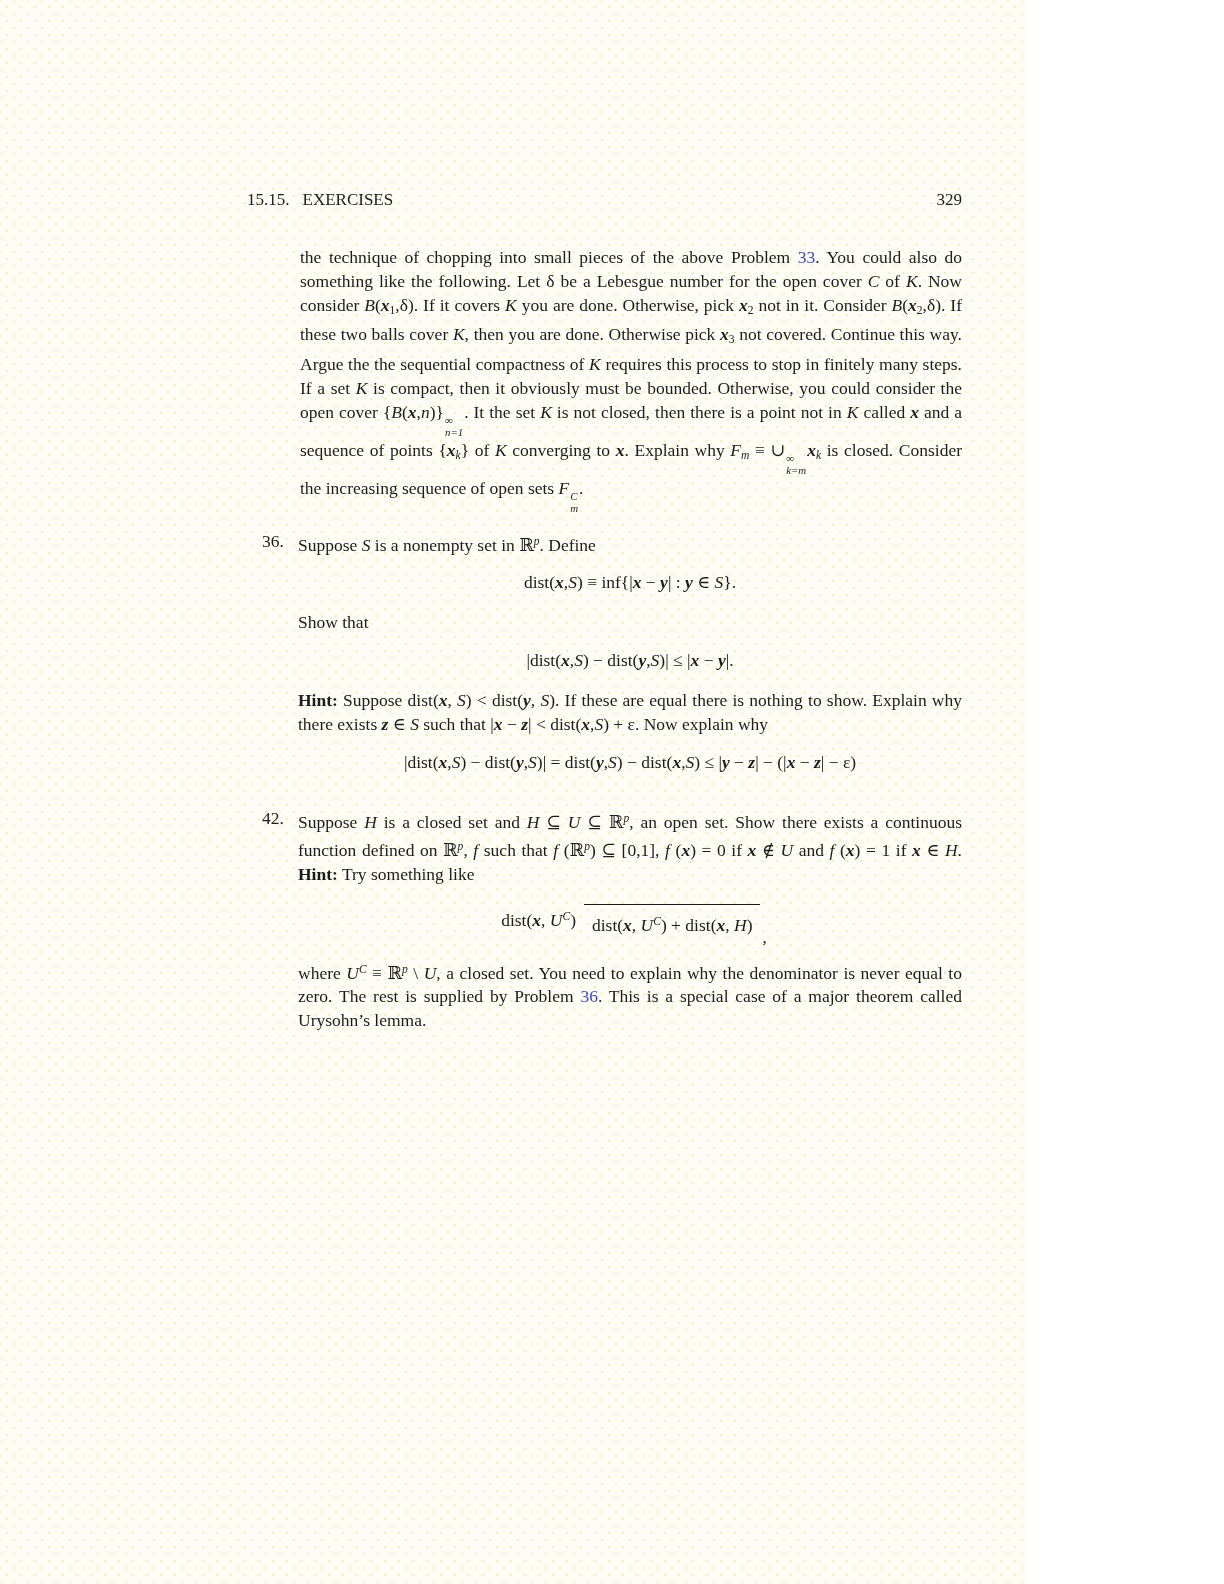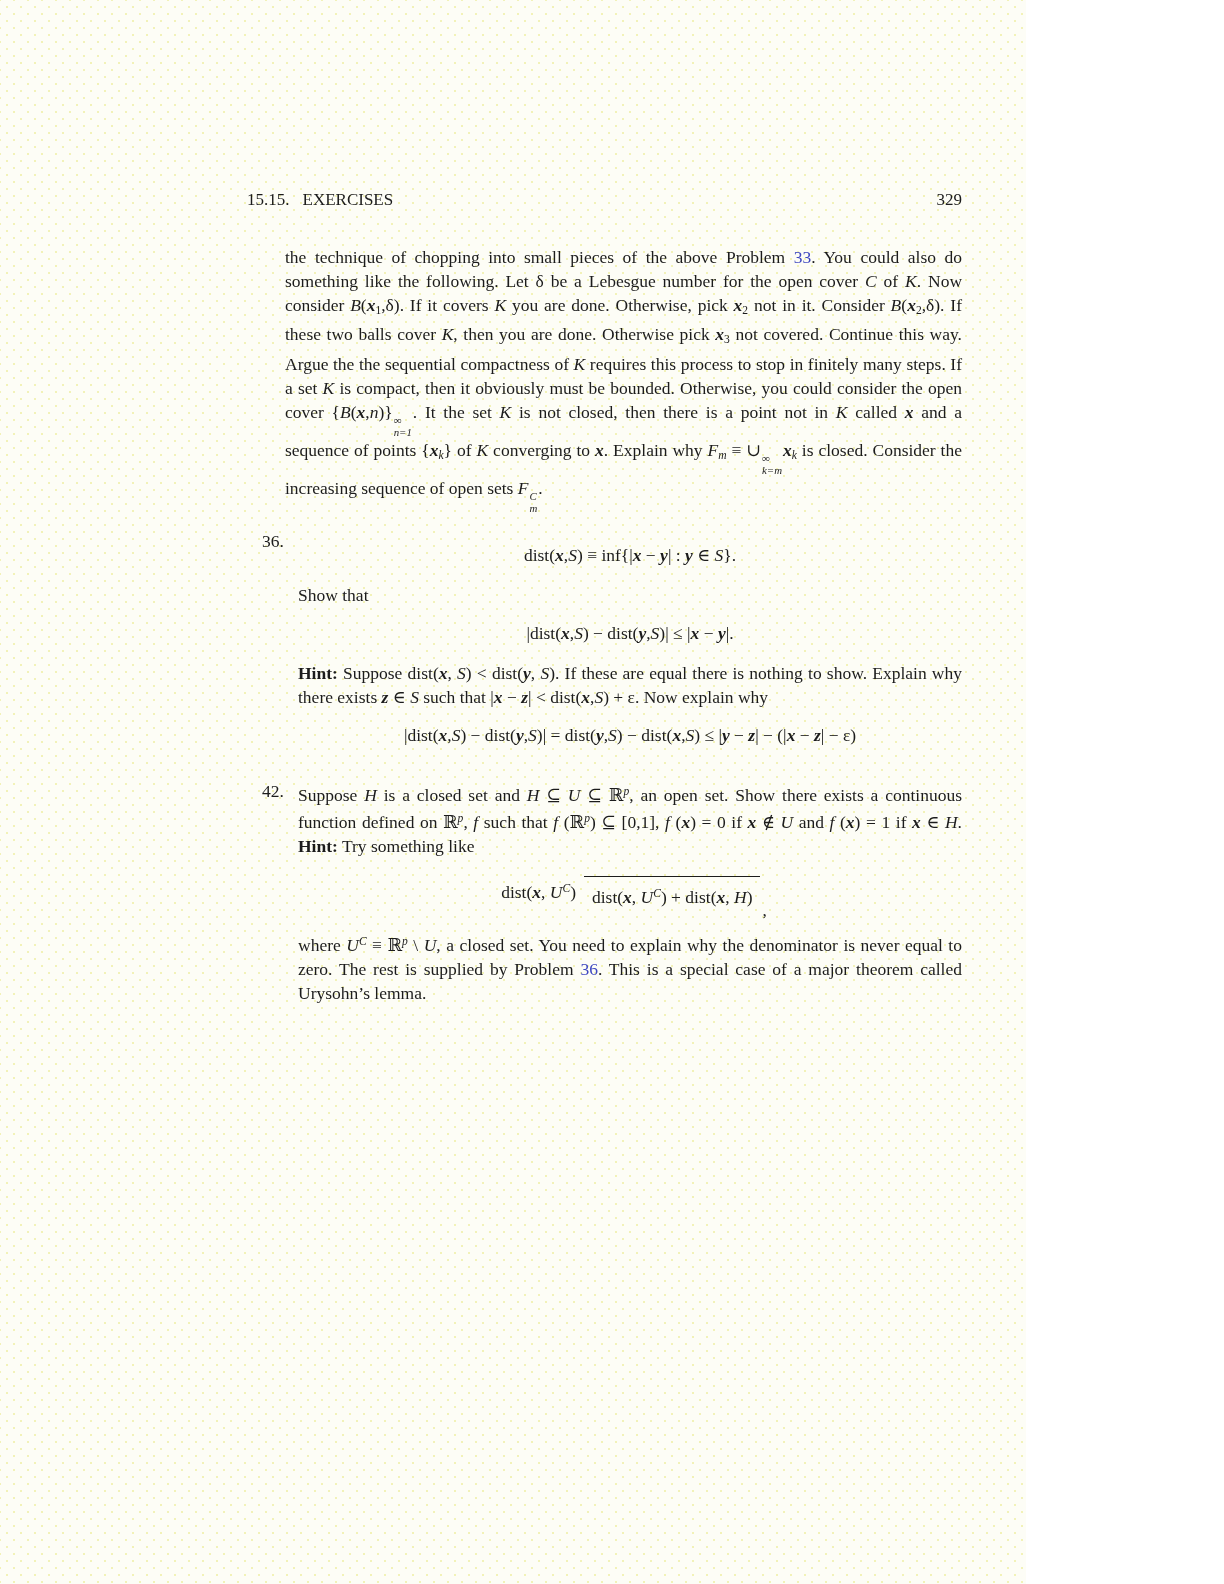--- a/index.html
+++ b/index.html
@@ -40,21 +40,21 @@
     align-items: baseline;
     font-size: 17px;
     margin-bottom: 33px;
   }
   .sec-num { margin-right: 13px; }
   .para {
     margin: 0 0 12px 0;
     text-align: justify;
     hyphens: none;
   }
-  .para.cont { margin-left: 38px; }
+  .para.cont { margin-left: 53px; }
   .item {
     display: flex;
     margin: 14px 0 16px 15px;
   }
   .item-num { width: 36px; flex: none; }
   .item-body { flex: 1 1 auto; min-width: 0; }
   .item-body .para { margin: 0 0 10px 0; }
   .display {
     text-align: center;
     margin: 14px 0 16px 0;
@@ -109,20 +109,21 @@
           </span><span class="seg">. It the set </span><span class="seg i">K</span><span class="seg"> is not closed, then there is a point not in </span><span class="seg i">K</span><span class="seg"> called </span><span class="seg bi">x</span><span class="seg"> and a sequence of points {</span><span class="seg bi">x</span><span class="seg sub i">k</span><span class="seg">} of </span><span class="seg i">K</span><span class="seg"> converging to </span><span class="seg bi">x</span><span class="seg">. Explain why </span><span class="seg i">F</span><span class="seg sub i">m</span><span class="seg"> ≡ ∪</span><span class="stack">
             <span class="stk-top">∞</span>
             <span class="stk-bot">k=m</span>
           </span><span class="seg bi">x</span><span class="seg sub i">k</span><span class="seg"> is closed. Consider the increasing sequence of open sets </span><span class="seg i">F</span><span class="stack">
             <span class="stk-top">C</span>
             <span class="stk-bot">m</span>
           </span><span class="seg">.</span></div>
         <div class="item">
           <div class="item-num">36.</div>
           <div class="item-body">
+            <div class="para"><span class="seg">Suppose </span><span class="seg i">S</span><span class="seg"> is a nonempty set in ℝ</span><span class="seg sup i">p</span><span class="seg">. Define</span></div>
             <div class="display"><span class="seg">dist(</span><span class="seg bi">x</span><span class="seg">,</span><span class="seg i">S</span><span class="seg">) ≡ inf{|</span><span class="seg bi">x</span><span class="seg"> − </span><span class="seg bi">y</span><span class="seg">| : </span><span class="seg bi">y</span><span class="seg"> ∈ </span><span class="seg i">S</span><span class="seg">}.</span></div>
             <div class="para"><span class="seg">Show that</span></div>
             <div class="display"><span class="seg">|dist(</span><span class="seg bi">x</span><span class="seg">,</span><span class="seg i">S</span><span class="seg">) − dist(</span><span class="seg bi">y</span><span class="seg">,</span><span class="seg i">S</span><span class="seg">)| ≤ |</span><span class="seg bi">x</span><span class="seg"> − </span><span class="seg bi">y</span><span class="seg">|.</span></div>
             <div class="para"><span class="seg b">Hint:</span><span class="seg"> Suppose dist(</span><span class="seg bi">x</span><span class="seg">, </span><span class="seg i">S</span><span class="seg">) &lt; dist(</span><span class="seg bi">y</span><span class="seg">, </span><span class="seg i">S</span><span class="seg">). If these are equal there is nothing to show. Explain why there exists </span><span class="seg bi">z</span><span class="seg"> ∈ </span><span class="seg i">S</span><span class="seg"> such that |</span><span class="seg bi">x</span><span class="seg"> − </span><span class="seg bi">z</span><span class="seg">| &lt; dist(</span><span class="seg bi">x</span><span class="seg">,</span><span class="seg i">S</span><span class="seg">) + ε. Now explain why</span></div>
             <div class="display"><span class="seg">|dist(</span><span class="seg bi">x</span><span class="seg">,</span><span class="seg i">S</span><span class="seg">) − dist(</span><span class="seg bi">y</span><span class="seg">,</span><span class="seg i">S</span><span class="seg">)| = dist(</span><span class="seg bi">y</span><span class="seg">,</span><span class="seg i">S</span><span class="seg">) − dist(</span><span class="seg bi">x</span><span class="seg">,</span><span class="seg i">S</span><span class="seg">) ≤ |</span><span class="seg bi">y</span><span class="seg"> − </span><span class="seg bi">z</span><span class="seg">| − (|</span><span class="seg bi">x</span><span class="seg"> − </span><span class="seg bi">z</span><span class="seg">| − ε)</span></div>
           </div>
         </div>
         <div class="item">
           <div class="item-num">42.</div>
           <div class="item-body">

